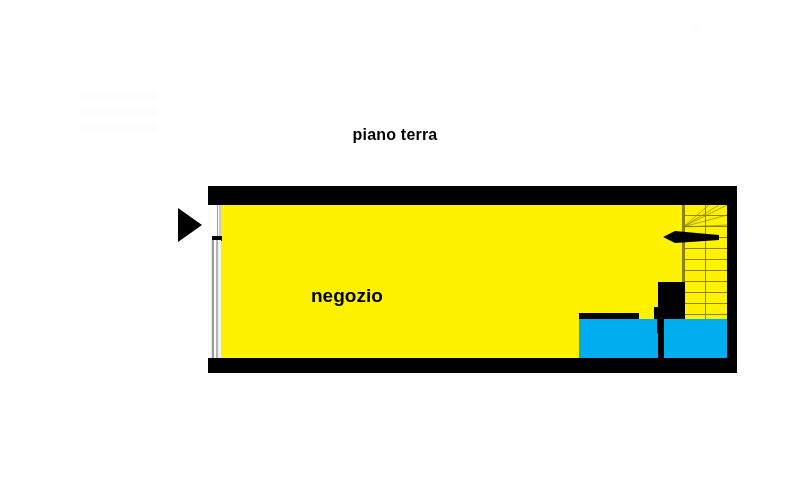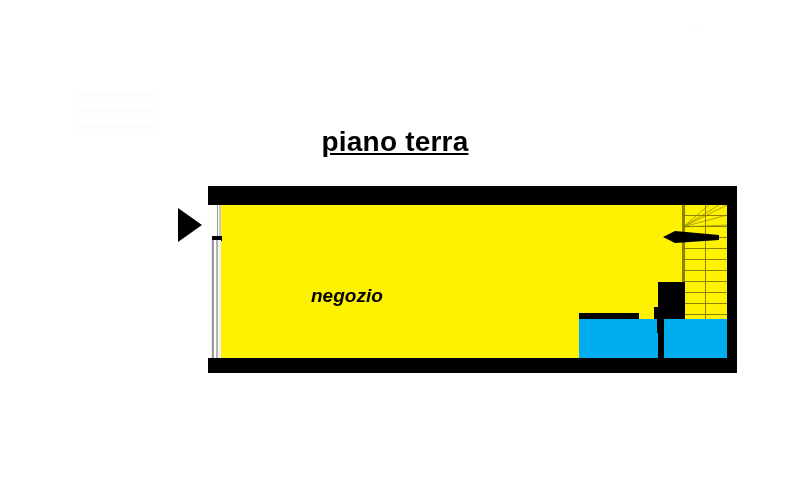--- a/index.html
+++ b/index.html
@@ -24,36 +24,34 @@
     background: #ffffff;
   }
 
   
   #plan-title {
     position: absolute;
     left: 0;
     top: 126px;
     width: 790px;
     text-align: center;
-    font-size: 28px;
+    font-size: 16px;
     font-weight: bold;
     color: #000000;
     letter-spacing: 0.2px;
     white-space: nowrap;
-    text-decoration: underline;
   }
 
   
   #floorplan {
     position: absolute;
     left: 208px;
     top: 186px;
     width: 529px;
     height: 233px;
-    font-style: italic;
   }
 
   
   .wall {
     position: absolute;
     background: #000000;
   }
   #wall-top    { left: 0;   top: 0;    width: 529px; height: 19px; }
   #wall-bottom { left: 0;   top: 172px; width: 529px; height: 15px; }
   #wall-right  { left: 519px; top: 0;  width: 10px;  height: 187px; }

